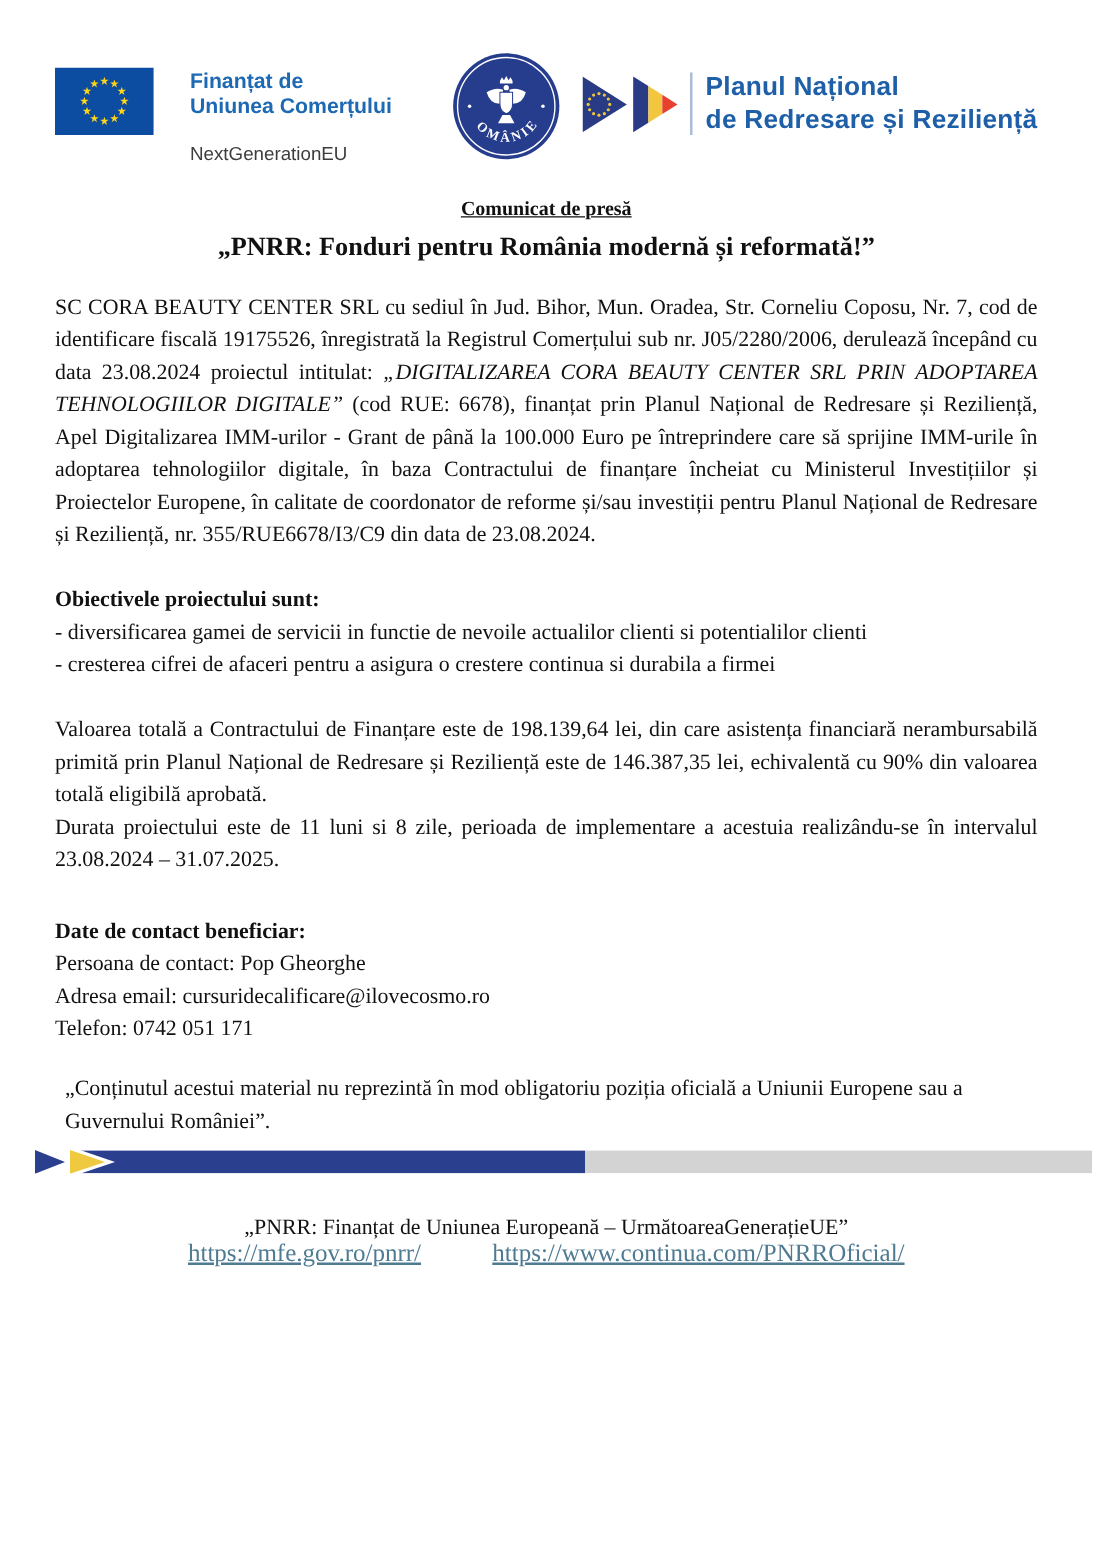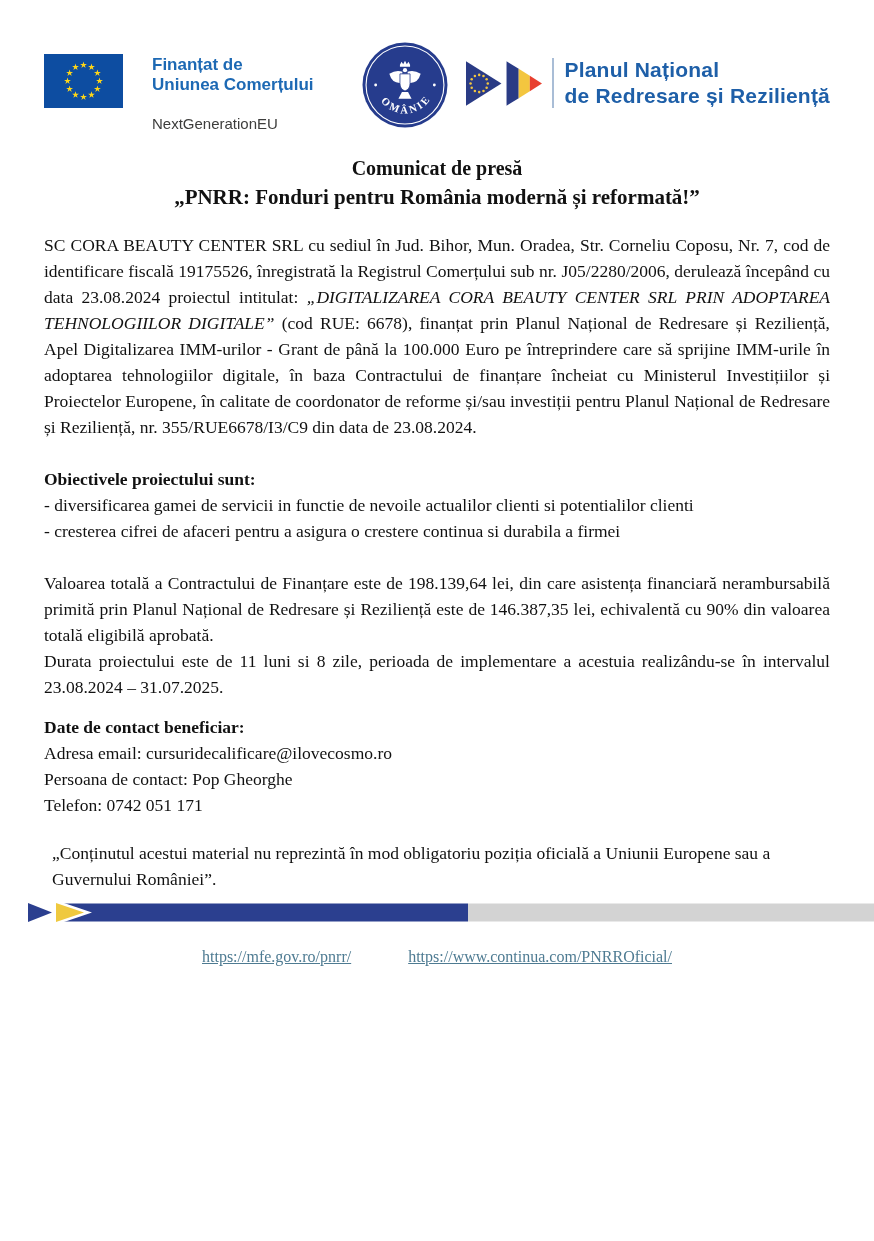--- a/index.html
+++ b/index.html
@@ -16,35 +16,35 @@
   .eu-text { font-family:"Liberation Sans", sans-serif; line-height:20px; padding-top:1px; }
   .eu-text .l1, .eu-text .l2 { font-weight:bold; font-size:17px; color:#1d69b4; }
   .eu-text .l3 { font-size:15px; color:#3d3d3c; margin-top:19px; }
   .gov-seal { margin-top:0; margin-left:30px; }
   .pnrr-logo { display:flex; align-items:center; gap:10px; padding-top:15px; }
   .pnrr-divider { width:2px; height:50px; background:#a9bdd6; }
   .pnrr-text { font-family:"Liberation Sans", sans-serif; font-weight:bold; font-size:21px;
                line-height:26px; color:#1e5fa8; letter-spacing:0.2px; }
   
   .title-block { text-align:center; margin-top:24px; }
-  .title-block .t1 { font-size:20px; font-weight:bold; line-height:28px; }
+  .title-block .t1 { font-size:16px; font-weight:bold; line-height:28px;text-decoration:underline; }
   .title-block .t2 { font-size:21px; font-weight:bold; line-height:30px; }
   
   .body-text { margin-top:20px; font-size:17.5px; line-height:26px; }
   .para-justified { text-align:justify; }
   .ital { font-style:italic; }
   .section { margin-top:26px; }
   .bold-line { font-weight:bold; }
-  .tight { margin-top:14px; }
+  .tight { margin-top:31px; }
   
   .disclaimer { margin:22px auto 0 auto; max-width:770px; text-align:left;
                 font-size:17.5px; line-height:26px; }
   .deco-bar { margin-left:-16px; margin-top:11px; display:block; }
   .pnrr-line { text-align:center; margin-top:32px; font-size:17.5px; }
-  .links-row { display:flex; justify-content:center; gap:57px; margin-top:26px; font-size:16px; }
+  .links-row { display:flex; justify-content:center; gap:57px; font-size:20px; }
   .links-row a { color:#4e7b92; text-decoration:underline; }
 </style>
 </head>
 <body>
 
 <div class="page">
 
   <div class="header">
 
     <div class="eu-logo">
@@ -144,35 +144,36 @@
       <div>- cresterea cifrei de afaceri pentru a asigura o crestere continua si durabila a firmei</div>
     </div>
 
     <div class="section">
       <p class="para-justified">Valoarea totală a Contractului de Finanțare este de 198.139,64 lei, din care asistența financiară nerambursabilă primită prin Planul Național de Redresare și Reziliență este de 146.387,35 lei, echivalentă cu 90% din valoarea totală eligibilă aprobată.</p>
       <p class="para-justified">Durata proiectului este de 11 luni si 8 zile, perioada de implementare a acestuia realizându-se în intervalul 23.08.2024 – 31.07.2025.</p>
     </div>
 
     <div class="section tight">
       <div class="bold-line">Date de contact beneficiar:</div>
+      <div>Persoana de contact: Pop Gheorghe</div>
       <div>Adresa email: cursuridecalificare@ilovecosmo.ro</div>
-      <div>Persoana de contact: Pop Gheorghe</div>
       <div>Telefon: 0742 051 171</div>
     </div>
   </div>
 
   <div class="disclaimer">„Conținutul acestui material nu reprezintă în mod obligatoriu poziția oficială a Uniunii Europene sau a Guvernului României”.</div>
 
   <svg class="deco-bar" width="846" height="19" viewBox="0 0 846 19">
     <rect x="36" y="0.5" width="404" height="18" fill="#2b3f8f"></rect>
     <rect x="440" y="0.5" width="406" height="18" fill="#d3d3d3"></rect>
     <polygon points="36,0 36,19 64,9.5" fill="#ffffff"></polygon>
     <polygon points="28,0 28,19 56,9.5" fill="#efc93f"></polygon>
     <polygon points="0,0 0,19 24,9.5" fill="#2b3f8f"></polygon>
   </svg>
 
+  <div class="pnrr-line">„PNRR: Finanțat de Uniunea Europeană – UrmătoareaGenerațieUE”</div>
 
   <div class="links-row">
     <a href="#">https://mfe.gov.ro/pnrr/</a>
     <a href="#">https://www.continua.com/PNRROficial/</a>
   </div>
 
 </div>
 
 </body></html>

